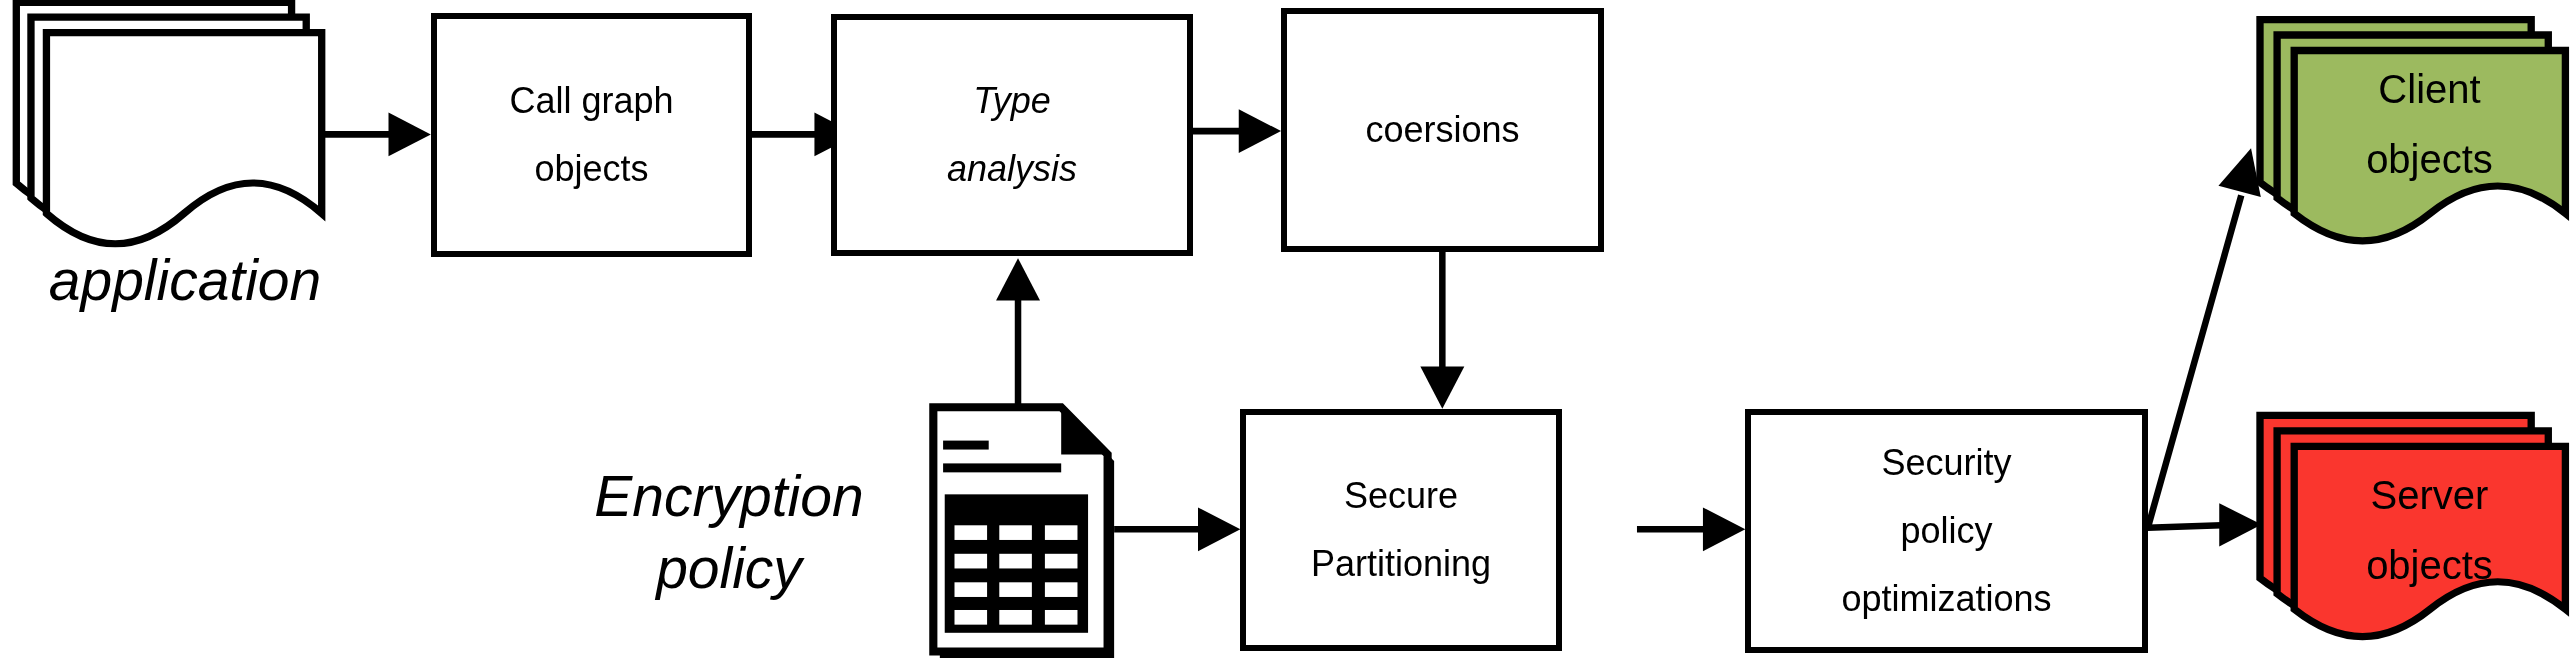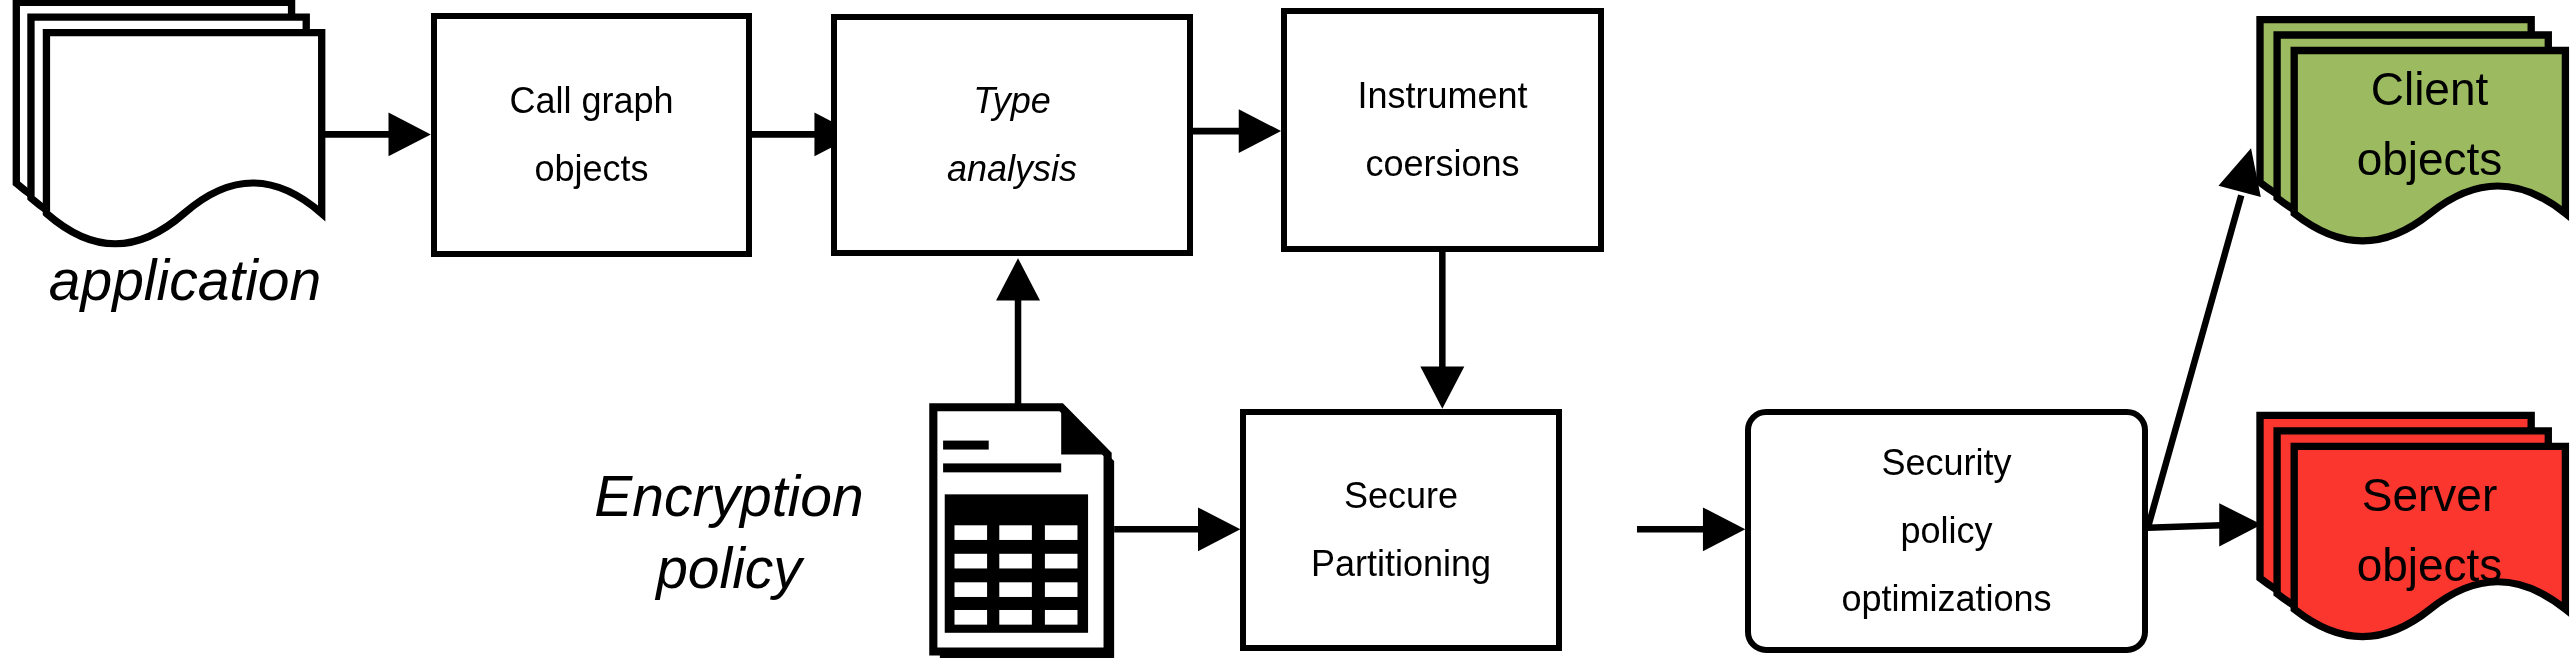--- a/index.html
+++ b/index.html
@@ -43,30 +43,30 @@
     text-align: center;
     font-style: italic;
     font-size: 57px;
     line-height: 72px;
     color: #000;
   }
   .io-label span { display: block; white-space: nowrap; }
   .stack-label {
     position: absolute;
     text-align: center;
-    font-size: 46px;
+    font-size: 40px;
     line-height: 70px;
     color: #000;
   }
   .stack-label span { display: block; white-space: nowrap; }
   #box-call-graph   { left: 431px;  top: 13px;  width: 321px; height: 244px; }
   #box-type-inf     { left: 831px; top: 14px;  width: 362px; height: 242px; font-style: italic; }
   #box-instrument   { left: 1281px; top: 8.1px;  width: 323px; height: 244px; }
   #box-secure-part  { left: 1240px; top: 409px; width: 322px; height: 242px; }
-  #box-security-opt { left: 1745px; top: 409px; width: 403px; height: 244px; border-radius: 21px; }
+  #box-security-opt { left: 1745px; top: 409px; width: 403px; height: 244px; }
   #label-database   { left: 14px;   top: 244px; width: 342px; }
   #label-policy     { left: 550px;  top: 448px; width: 358px; margin-top: 12px; }
   #label-client     { left: 2294px; top: 54px;  width: 271px; }
   #label-server     { left: 2294px; top: 460px; width: 271px; }
 </style>
 </head>
 <body>
 
 <div class="canvas">
 
@@ -157,21 +157,20 @@
     <span>Call graph</span>
     <span>objects</span>
   </div>
 
   <div id="box-type-inf" class="process-box">
     <span>Type</span>
     <span>analysis</span>
   </div>
 
   <div id="box-instrument" class="process-box">
-    <span>Instrument</span>
     <span>coersions</span>
   </div>
 
   <div id="box-secure-part" class="process-box">
     <span>Secure</span>
     <span>Partitioning</span>
   </div>
 
   <div id="box-security-opt" class="process-box">
     <span>Security</span>

